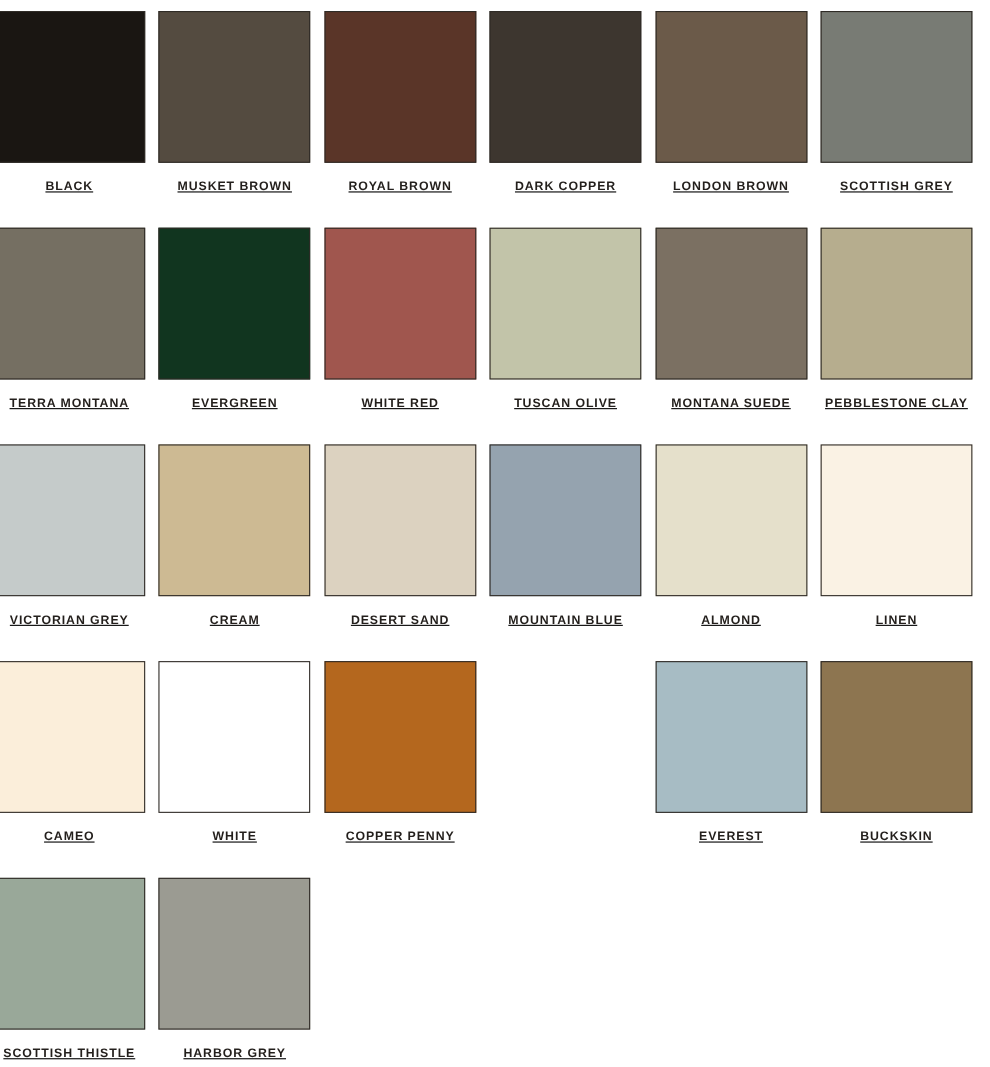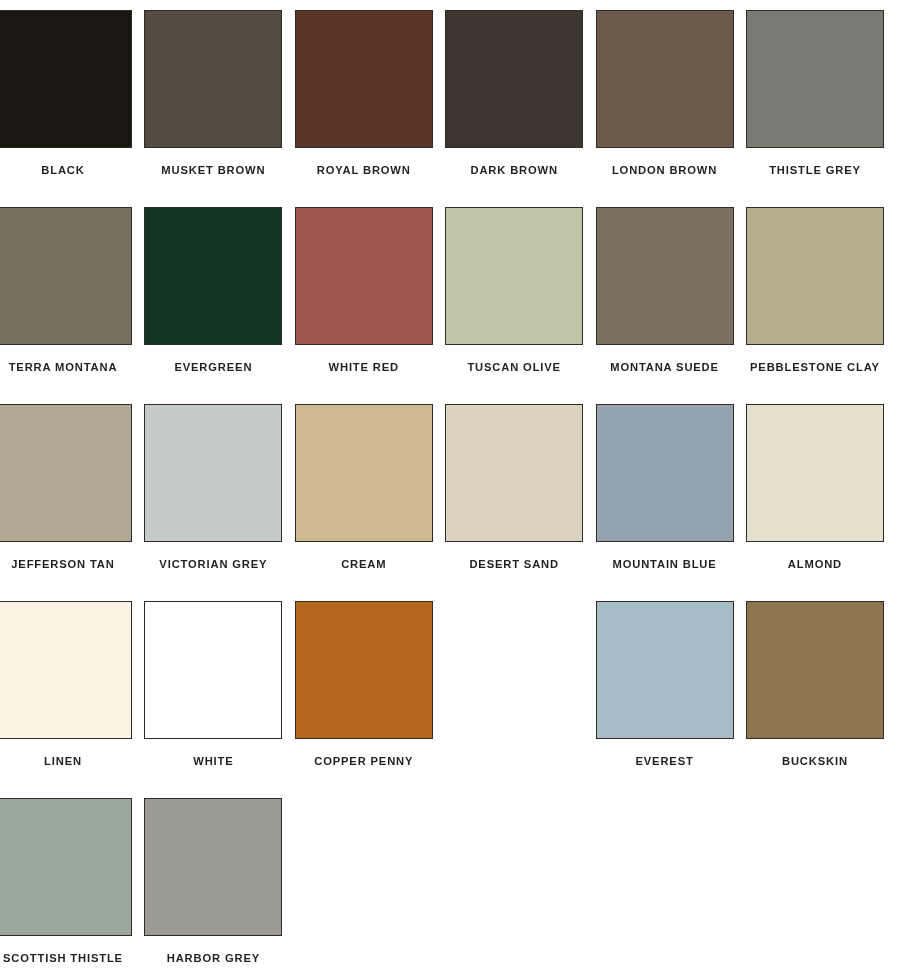--- a/index.html
+++ b/index.html
@@ -22,20 +22,21 @@
     grid-auto-rows: 197px;
     padding: 10px 0 0 0;
     box-sizing: border-box;
     width: 900px;
   }
   .swatch-cell {
     display: flex;
     flex-direction: column;
     align-items: center;
     width: 126px;
+    text-decoration: underline;
   }
   .swatch-chip {
     width: 138px;
     height: 138px;
     box-sizing: border-box;
     border: 1.5px solid #2f2b26;
   }
   .swatch-label {
     margin-top: 17px;
     font-size: 11.2px;
@@ -62,29 +63,29 @@
     <div class="swatch-cell">
       <div class="swatch-chip" style="background: rgb(84, 75, 64); border-color: rgb(47, 43, 38);"></div>
       <div class="swatch-label">MUSKET BROWN</div>
     </div>
     <div class="swatch-cell">
       <div class="swatch-chip" style="background: rgb(90, 53, 40); border-color: rgb(47, 43, 38);"></div>
       <div class="swatch-label">ROYAL BROWN</div>
     </div>
     <div class="swatch-cell">
       <div class="swatch-chip" style="background: rgb(61, 54, 47); border-color: rgb(47, 43, 38);"></div>
-      <div class="swatch-label">DARK BROWN</div>
+      <div class="swatch-label">DARK COPPER</div>
     </div>
     <div class="swatch-cell">
       <div class="swatch-chip" style="background: rgb(107, 90, 73); border-color: rgb(47, 43, 38);"></div>
       <div class="swatch-label">LONDON BROWN</div>
     </div>
     <div class="swatch-cell">
       <div class="swatch-chip" style="background: rgb(120, 123, 116); border-color: rgb(47, 43, 38);"></div>
-      <div class="swatch-label">THISTLE GREY</div>
+      <div class="swatch-label">SCOTTISH GREY</div>
     </div>
     <div class="swatch-cell">
       <div class="swatch-chip" style="background: rgb(117, 111, 98); border-color: rgb(47, 43, 38);"></div>
       <div class="swatch-label">TERRA MONTANA</div>
     </div>
     <div class="swatch-cell">
       <div class="swatch-chip" style="background: rgb(17, 53, 31); border-color: rgb(47, 43, 38);"></div>
       <div class="swatch-label">EVERGREEN</div>
     </div>
     <div class="swatch-cell">
@@ -97,24 +98,20 @@
     </div>
     <div class="swatch-cell">
       <div class="swatch-chip" style="background: rgb(123, 112, 98); border-color: rgb(47, 43, 38);"></div>
       <div class="swatch-label">MONTANA SUEDE</div>
     </div>
     <div class="swatch-cell">
       <div class="swatch-chip" style="background: rgb(182, 173, 142); border-color: rgb(47, 43, 38);"></div>
       <div class="swatch-label">PEBBLESTONE CLAY</div>
     </div>
     <div class="swatch-cell">
-      <div class="swatch-chip" style="background: rgb(178, 167, 146); border-color: rgb(47, 43, 38);"></div>
-      <div class="swatch-label">JEFFERSON TAN</div>
-    </div>
-    <div class="swatch-cell">
       <div class="swatch-chip" style="background: rgb(197, 203, 202); border-color: rgb(47, 43, 38);"></div>
       <div class="swatch-label">VICTORIAN GREY</div>
     </div>
     <div class="swatch-cell">
       <div class="swatch-chip" style="background: rgb(205, 186, 147); border-color: rgb(47, 43, 38);"></div>
       <div class="swatch-label">CREAM</div>
     </div>
     <div class="swatch-cell">
       <div class="swatch-chip" style="background: rgb(220, 210, 192); border-color: rgb(47, 43, 38);"></div>
       <div class="swatch-label">DESERT SAND</div>
@@ -123,20 +120,24 @@
       <div class="swatch-chip" style="background: rgb(149, 163, 175); border-color: rgb(47, 43, 38);"></div>
       <div class="swatch-label">MOUNTAIN BLUE</div>
     </div>
     <div class="swatch-cell">
       <div class="swatch-chip" style="background: rgb(229, 224, 203); border-color: rgb(47, 43, 38);"></div>
       <div class="swatch-label">ALMOND</div>
     </div>
     <div class="swatch-cell">
       <div class="swatch-chip" style="background: rgb(250, 242, 228); border-color: rgb(47, 43, 38);"></div>
       <div class="swatch-label">LINEN</div>
+    </div>
+    <div class="swatch-cell">
+      <div class="swatch-chip" style="background: rgb(251, 238, 218); border-color: rgb(47, 43, 38);"></div>
+      <div class="swatch-label">CAMEO</div>
     </div>
     <div class="swatch-cell">
       <div class="swatch-chip" style="background: rgb(255, 255, 255); border-color: rgb(47, 43, 38);"></div>
       <div class="swatch-label">WHITE</div>
     </div>
     <div class="swatch-cell">
       <div class="swatch-chip" style="background: rgb(180, 103, 30); border-color: rgb(47, 43, 38);"></div>
       <div class="swatch-label">COPPER PENNY</div>
     </div>
     <div class="cell-empty"></div>

